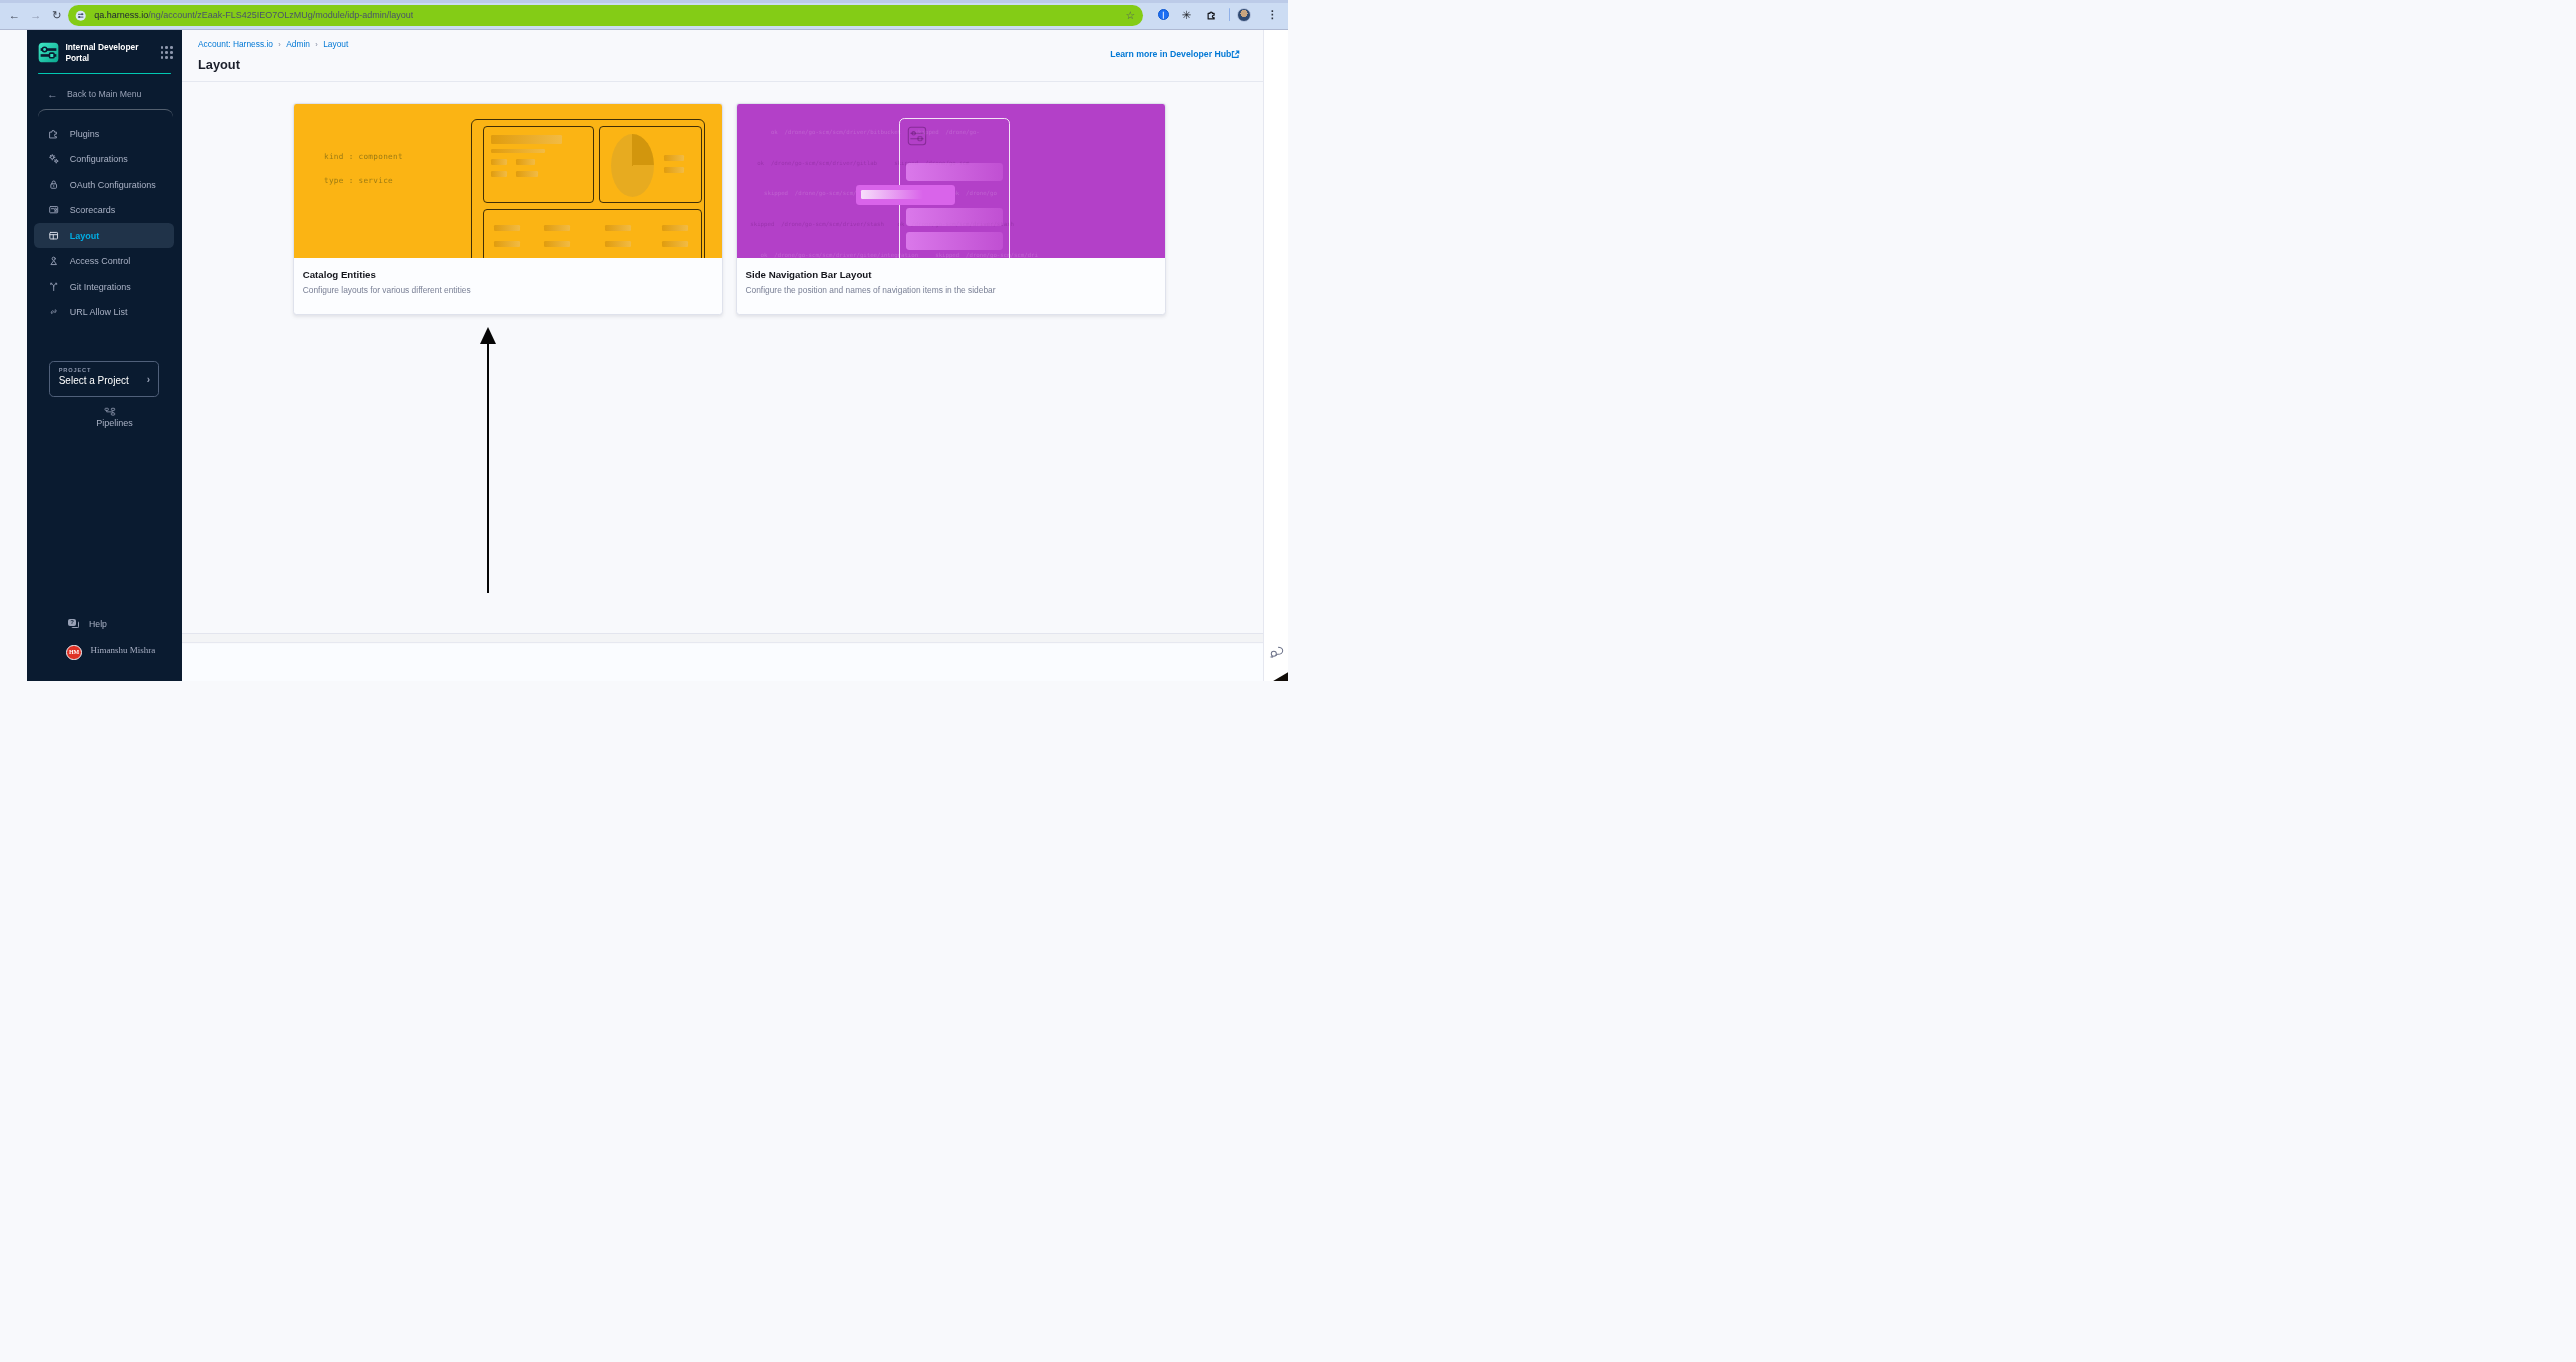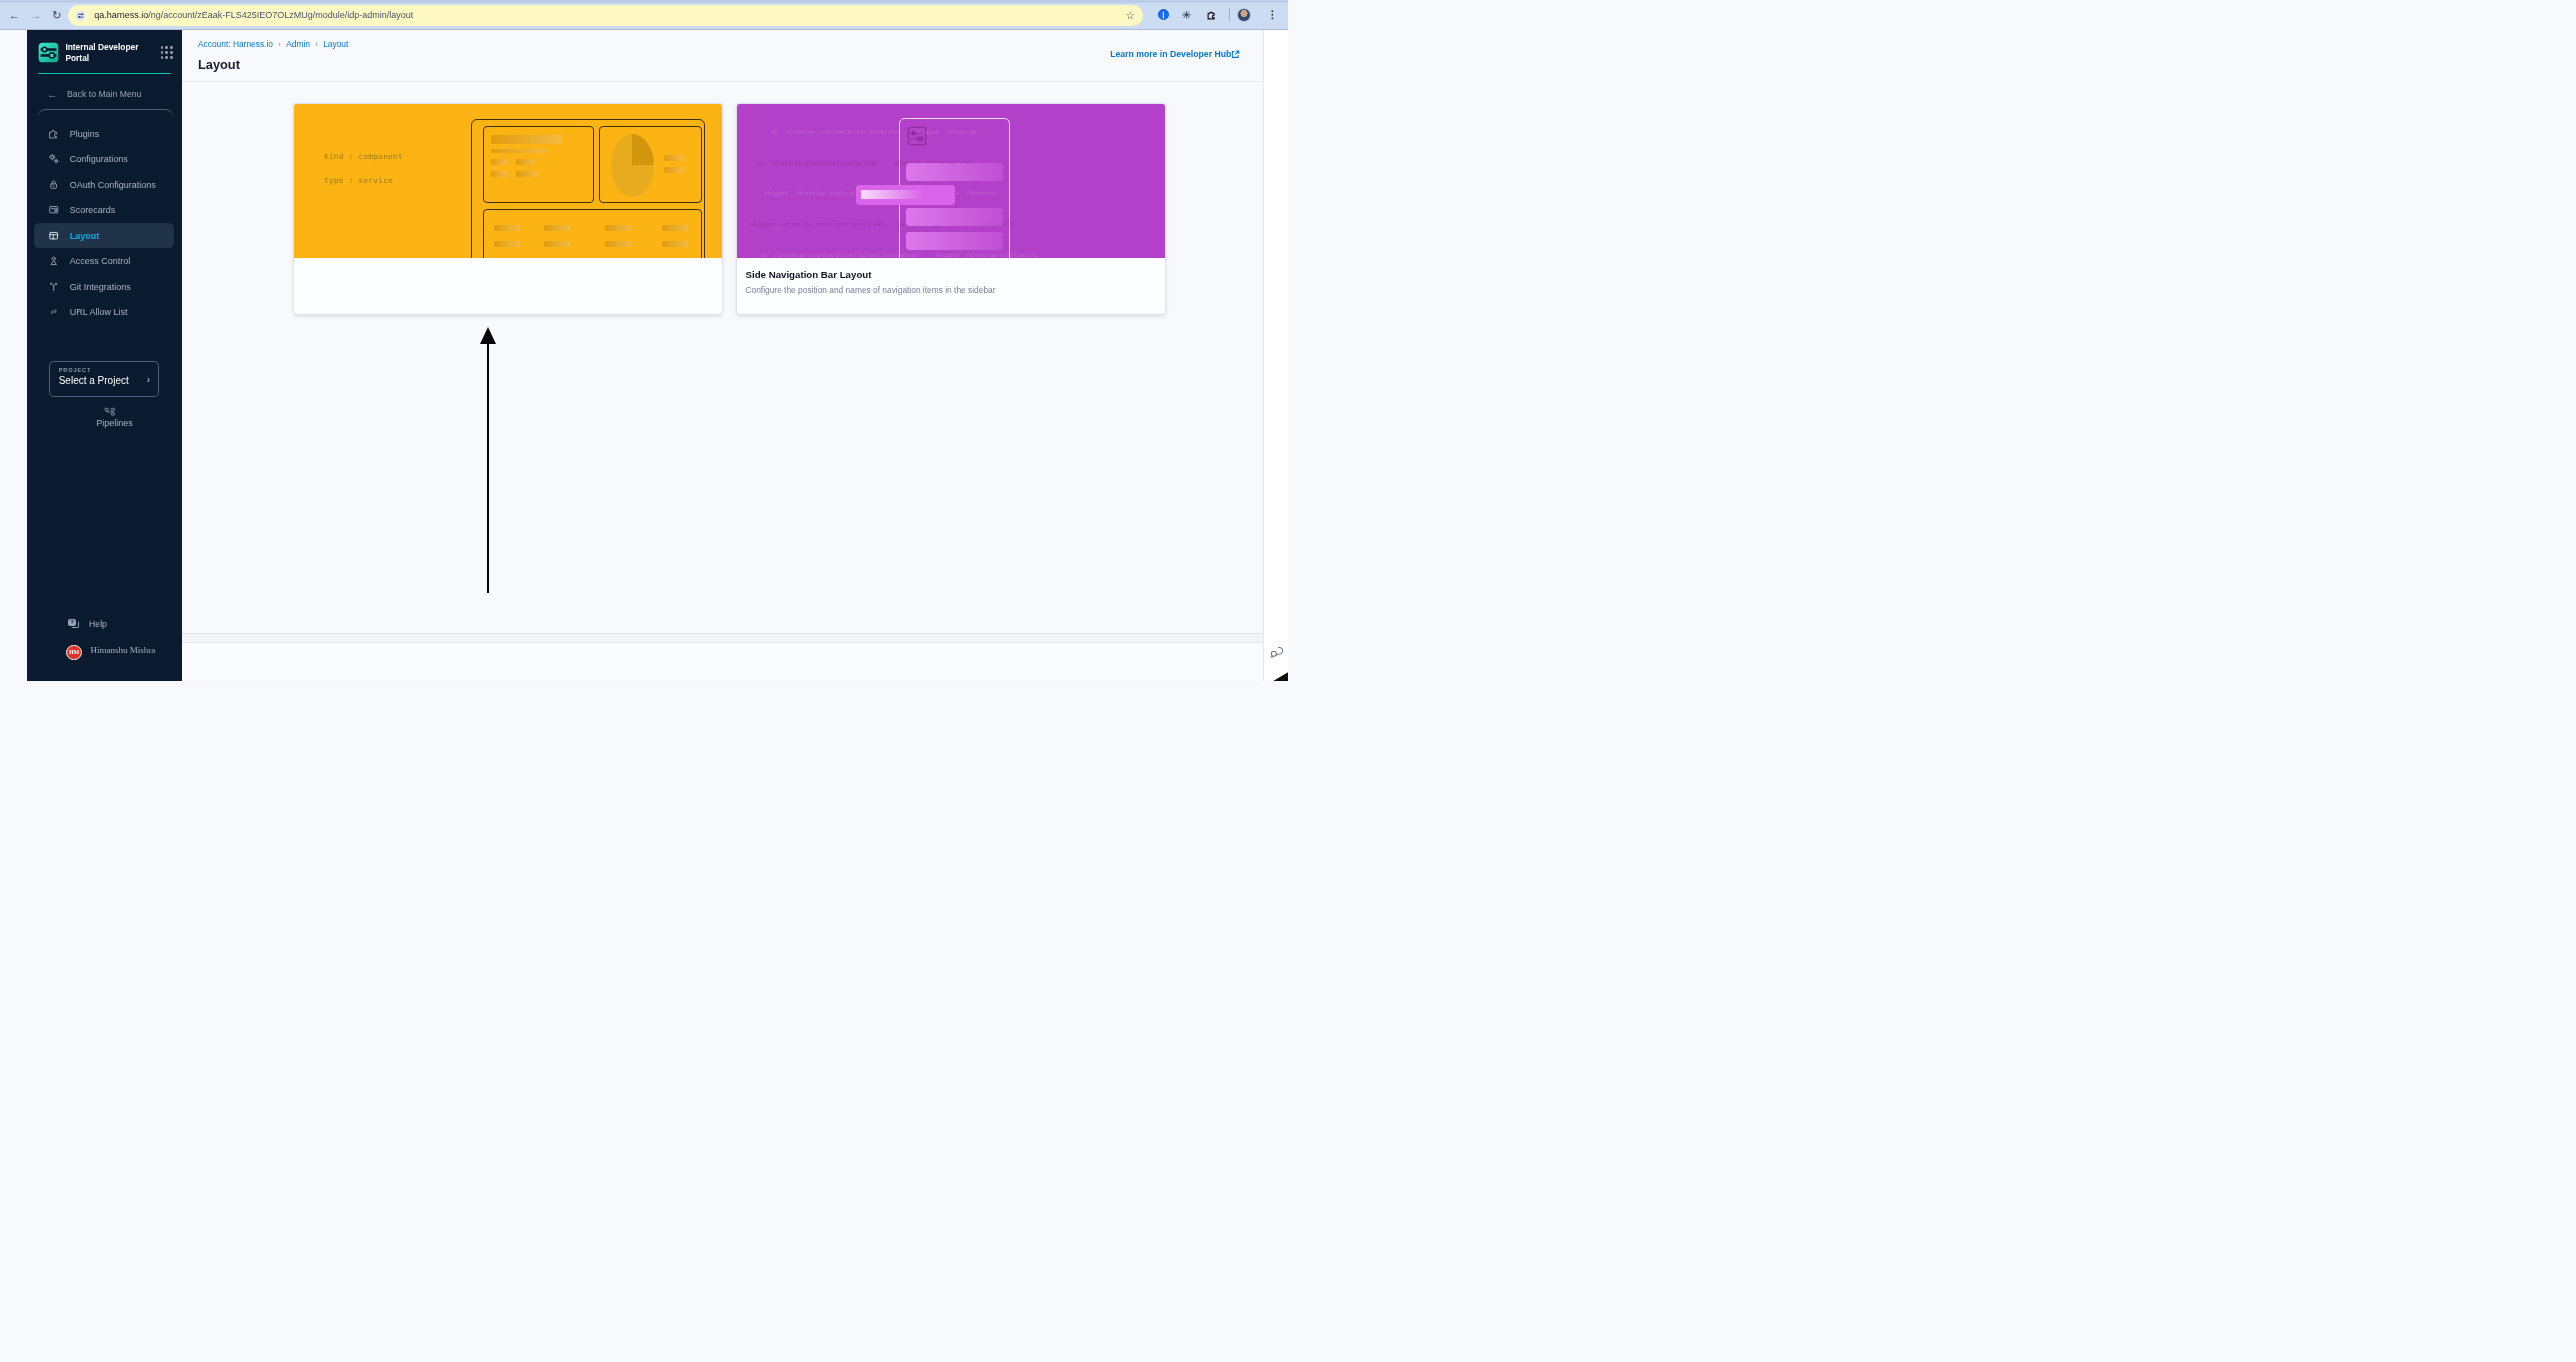--- a/index.html
+++ b/index.html
@@ -9,21 +9,21 @@
 
   
   .browser { position:absolute; left:0; top:0; width:1288px; height:30px;
              background:#ccdcf3; border-bottom:0.7px solid #aeb9d2; }
   .browser::before { content:""; position:absolute; left:0; top:0; right:0; height:2.7px; background:#bccbe8; }
   .nav-btn { position:absolute; top:6.7px; width:17.5px; height:17.5px; border-radius:50%;
              display:flex; align-items:center; justify-content:center;
              font-size:11.4px; color:#3f4654; }
   .nav-btn.dim { color:#8b96ad; }
   .omnibox { position:absolute; left:68px; top:4.7px; width:1075px; height:21.5px;
-             background:#fef9c3; border-radius:10.7px; display:flex; align-items:center; }
+             background:#84cc16; border-radius:10.7px; display:flex; align-items:center; }
   .tune { margin-left:7.4px; width:11.4px; height:11.4px; flex:0 0 auto; }
   .url { margin-left:7.4px; font-size:9px; white-space:nowrap; overflow:hidden; }
   .url .domain { color:#202633; }
   .url .path { color:#49536a; }
   .omni-star { margin-left:auto; margin-right:8px; font-size:10.7px; color:#4b5563; }
   .ext { position:absolute; top:7.4px; width:14.8px; height:14.8px; display:flex;
          align-items:center; justify-content:center; }
   .onepass { width:11.4px; height:11.4px; border-radius:50%; background:#1b6ef3;
              border:1.3px solid #0d57cf; display:flex; align-items:center; justify-content:center;
              color:#fff; font-size:6.7px; font-weight:bold; }
@@ -363,20 +363,24 @@
               <div class="ybar" style="left:10px; top:14.8px; width:25.5px; height:6px;"></div>
               <div class="ybar" style="left:60px; top:14.8px; width:25.5px; height:6px;"></div>
               <div class="ybar" style="left:121px; top:14.8px; width:25.5px; height:6px;"></div>
               <div class="ybar" style="left:178px; top:14.8px; width:25.5px; height:6px;"></div>
               <div class="ybar" style="left:10px; top:31px; width:25.5px; height:6px;"></div>
               <div class="ybar" style="left:60px; top:31px; width:25.5px; height:6px;"></div>
               <div class="ybar" style="left:121px; top:31px; width:25.5px; height:6px;"></div>
               <div class="ybar" style="left:178px; top:31px; width:25.5px; height:6px;"></div>
             </div>
           </div>
+          <div class="card-footer">
+            <div class="card-title">Catalog Entities</div>
+            <div class="card-desc">Configure layouts for various different entities</div>
+          </div>
         </div>
 
         <div class="card">
           <div class="art art-purple">
             <div class="loglines">
               <div>        ok  /drone/go-scm/scm/driver/bitbucket    skipped  /drone/go-</div>
               <div>    ok  /drone/go-scm/scm/driver/gitlab     skipped  /drone/go-scm</div>
               <div>      skipped  /drone/go-scm/scm/driver/gitee/integration    ok  /drone/go</div>
               <div>  skipped  /drone/go-scm/scm/driver/stash    ok  /drone/go-scm/scm/driver/stash</div>
               <div>     ok  /drone/go-scm/scm/driver/gitee/integration     skipped  /drone/go-scm/scm/dri</div>

